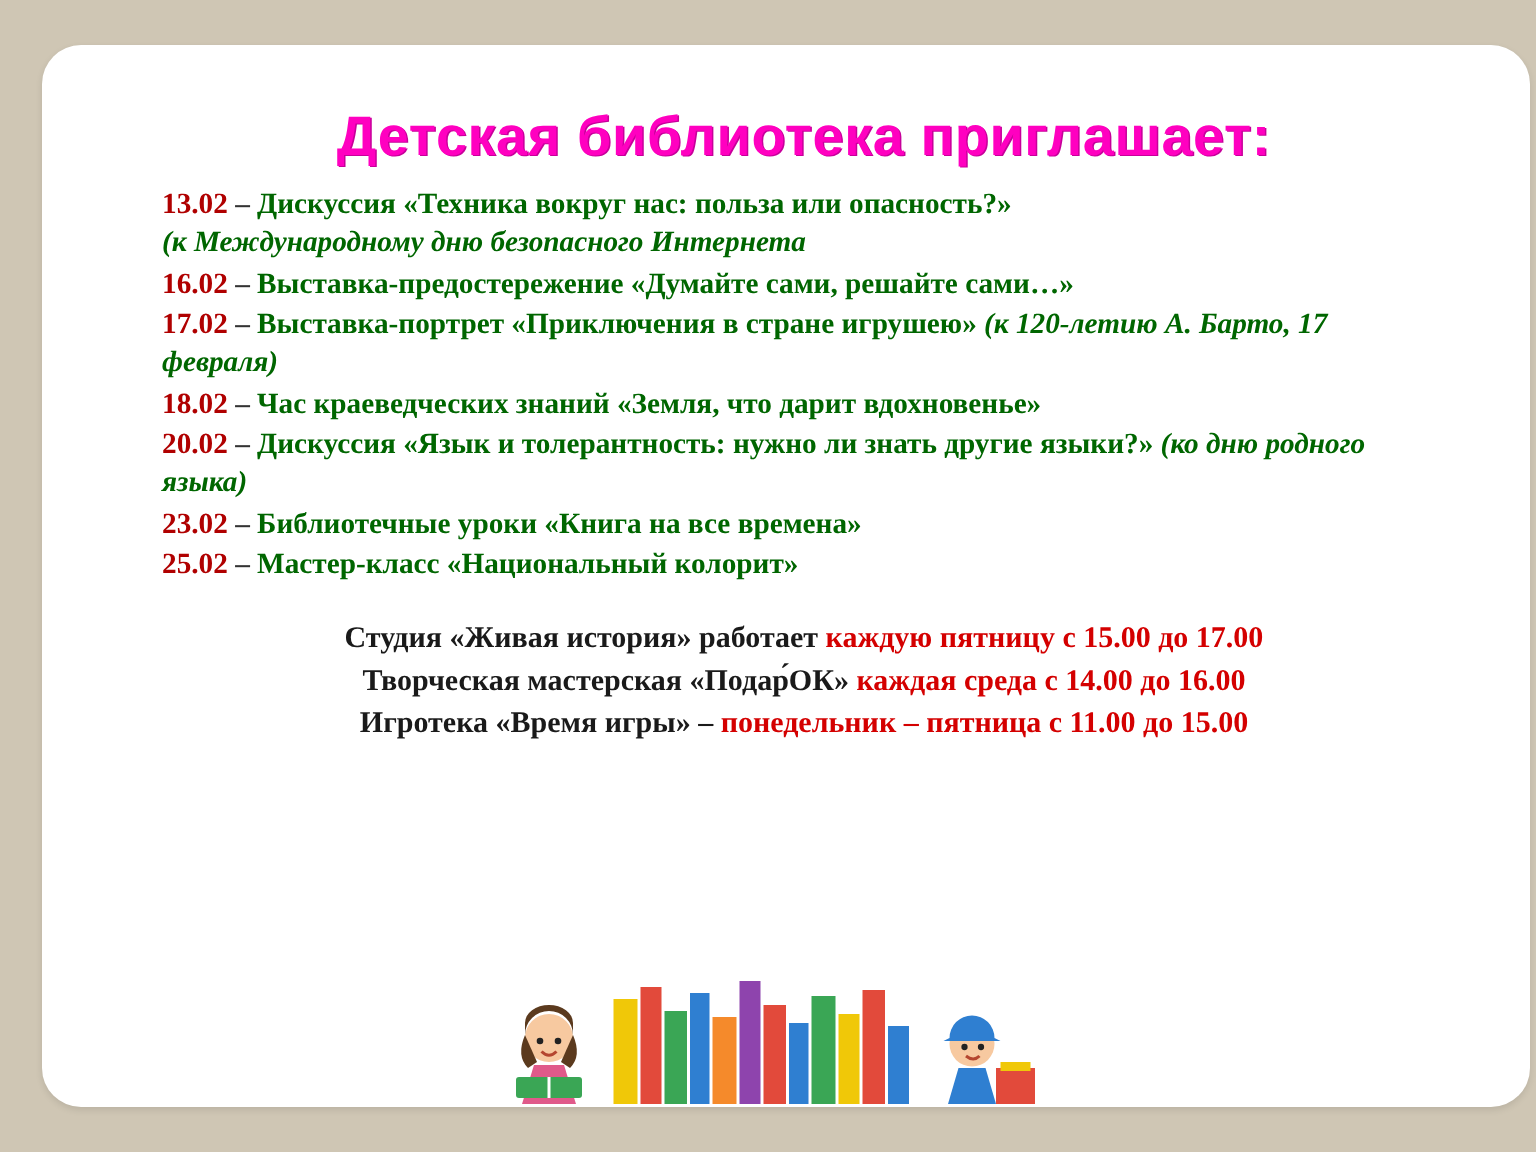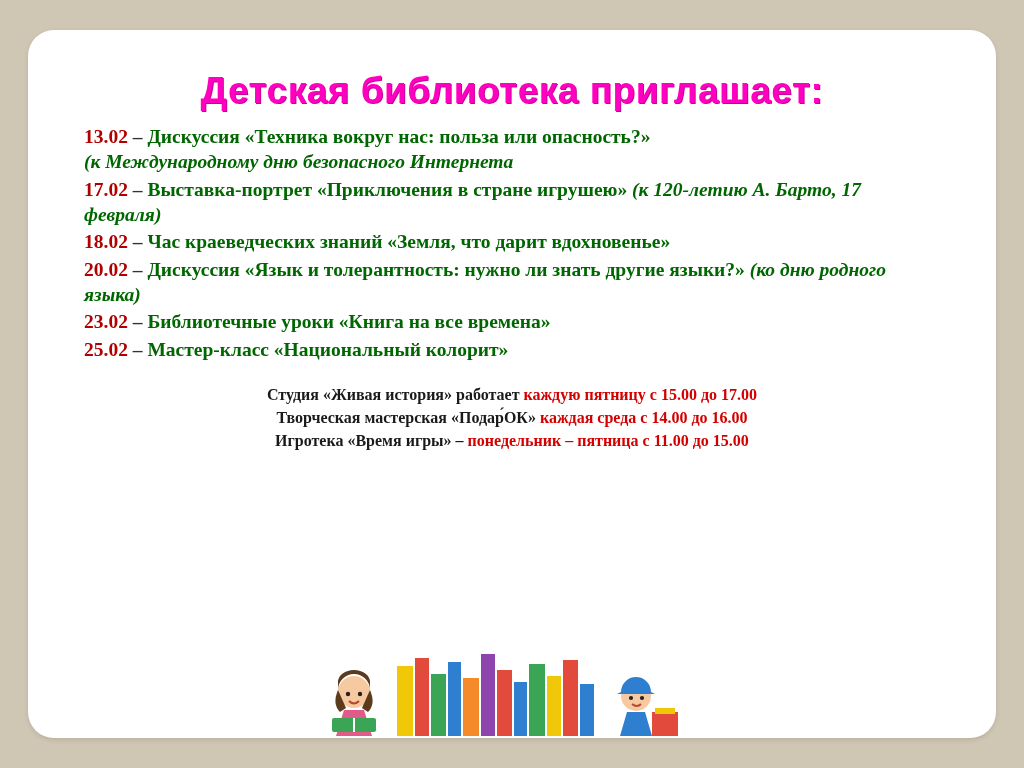--- a/index.html
+++ b/index.html
@@ -16,20 +16,21 @@
   .slide {
     position: absolute;
     left: 28px;
     top: 30px;
     width: 968px;
     height: 708px;
     background: #ffffff;
     border-radius: 26px;
     box-shadow: 0 2px 5px rgba(0,0,0,0.10);
     overflow: hidden;
+    padding-left: 24px;
   }
   .title {
     text-align: center;
     margin: 40px 0 6px 0;
     font-family: "Liberation Sans", sans-serif;
     font-weight: bold;
     font-size: 37px;
     color: #ff00c0;
     letter-spacing: 0.5px;
     text-shadow: 1px 1px 0 #c7009a;
@@ -60,21 +61,21 @@
   }
   .body-txt {
     color: #006600;
     font-weight: bold;
   }
   .bottom {
     margin: 22px 0 0 0;
     text-align: center;
   }
   .bline {
-    font-size: 16px;
+    font-size: 20px;
     line-height: 1.42;
     font-weight: bold;
     color: #1a1a1a;
   }
   .hl {
     color: #d40000;
     font-weight: bold;
   }
   .art {
     position: absolute;
@@ -96,20 +97,25 @@
 
     <div class="item">
       <span class="date">13.02</span>
       <span class="dash">–</span>
       <span class="body-txt">Дискуссия «Техника вокруг нас: польза или опасность?»</span>
       <br>
       <span class="note">(к Международному дню безопасного Интернета</span>
     </div>
 
 
+    <div class="item">
+      <span class="date">16.02</span>
+      <span class="dash">–</span>
+      <span class="body-txt">Выставка-предостережение «Думайте сами, решайте сами…»</span>
+    </div>
 
 
     <div class="item">
       <span class="date">17.02</span>
       <span class="dash">–</span>
       <span class="body-txt">Выставка-портрет «Приключения в стране игрушею»</span>
       <span class="note">(к 120-летию А. Барто, 17 февраля)</span>
     </div>
 
     <div class="item">

